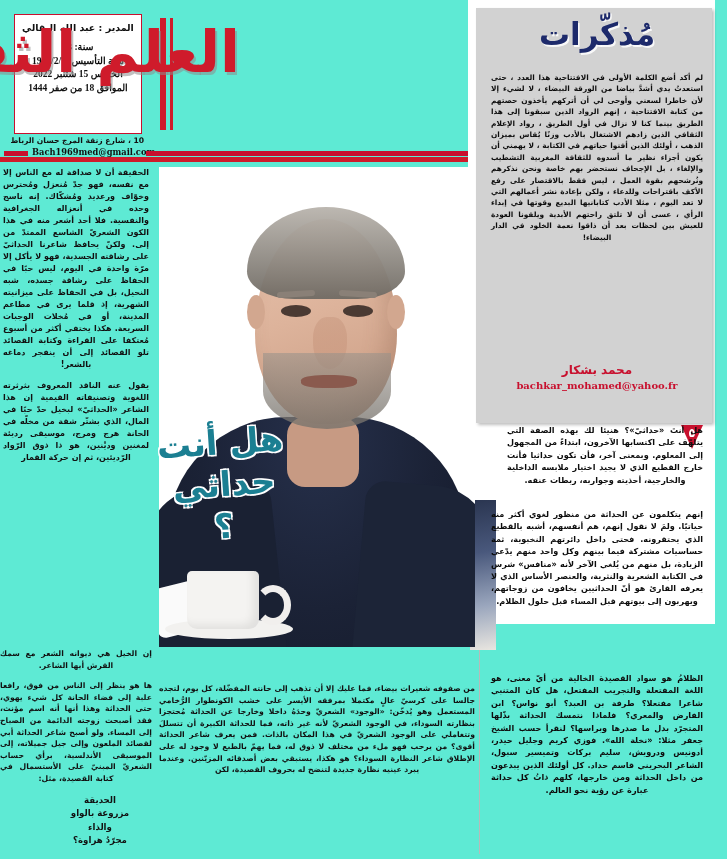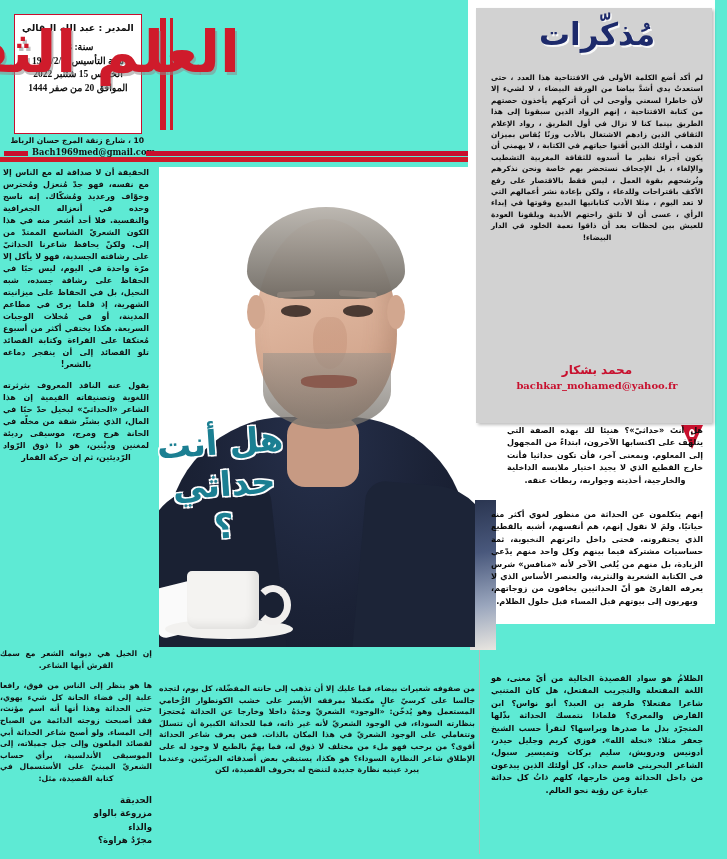--- a/index.html
+++ b/index.html
@@ -256,42 +256,42 @@
     position:absolute;right:16px;top:492px;width:220px;
     text-align:center;
     font-size:15px;font-weight:bold;color:#111;
     line-height:20px;direction:rtl;
   }
   .mid-after{
     position:absolute;right:4px;top:520px;width:316px;
   }
 
   .poem{
-    direction:rtl;
+    text-align:center;direction:rtl;
     font-size:8.6px;line-height:13.5px;font-weight:bold;color:#111;
     margin-top:6px;
     padding-left:48px;
   }
   .poem div{padding:0;}
 </style>
 </head>
 <body>
 
 <div class="page">
 
   <div class="masthead">
     <div class="masthead-inner">
 
       <div class="infobox">
         <div class="director">المدير : عبد الله البقالي</div>
         <div class="lines">
           <div>سنة:  53</div>
           <div>سنة التأسيس: 1969/2/7</div>
           <div>الخميس 15 شتنبر 2022</div>
-          <div>الموافق 20 من صفر  1444</div>
+          <div>الموافق 18 من صفر  1444</div>
         </div>
       </div>
 
       <div class="addr">10 ، شارع زنقة المرج حسان الرباط</div>
 
       <div class="emailbar">
         <div class="bar-l"></div>
         <div class="mail">Bach1969med@gmail.com</div>
         <div class="bar-r"></div>
       </div>

